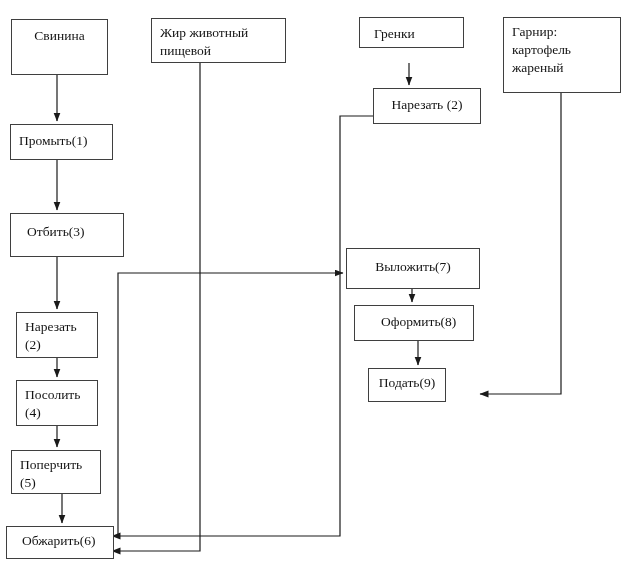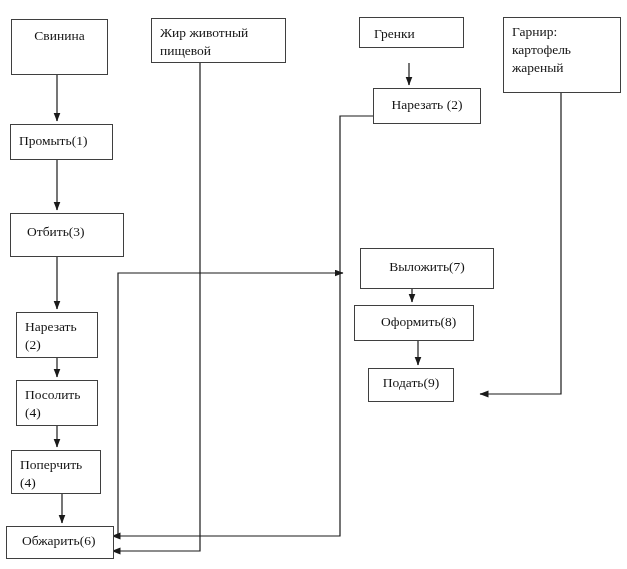--- a/index.html
+++ b/index.html
@@ -25,23 +25,23 @@
   #n-zhir{left:151px;top:18px;width:135px;height:45px;}
   #n-grenki{left:359px;top:17px;width:105px;height:31px;padding-left:14px;padding-top:7px;}
   #n-garnir{left:503px;top:17px;width:118px;height:76px;}
   #n-promyt{left:10px;top:124px;width:103px;height:36px;padding-top:7px;}
   #n-otbit{left:10px;top:213px;width:114px;height:44px;padding-left:16px;padding-top:9px;}
   #n-narezat-svinina{left:16px;top:312px;width:82px;height:46px;}
   #n-posolit{left:16px;top:380px;width:82px;height:46px;}
   #n-poperchit{left:11px;top:450px;width:90px;height:44px;}
   #n-obzharit{left:6px;top:526px;width:108px;height:33px;padding-left:15px;}
   #n-narezat-grenki{left:373px;top:88px;width:108px;height:36px;text-align:center;padding-top:7px;}
-  #n-vylozhit{left:346px;top:248px;width:134px;height:41px;text-align:center;padding-top:9px;margin-left:14px;}
+  #n-vylozhit{left:346px;top:248px;width:134px;height:41px;text-align:center;padding-top:9px;}
   #n-oformit{left:354px;top:305px;width:120px;height:36px;padding-left:26px;padding-top:7px;}
-  #n-podat{left:368px;top:368px;width:86px;height:34px;text-align:center;}
+  #n-podat{left:368px;top:368px;width:78px;height:34px;text-align:center;}
   svg.wires{
     position:absolute;left:0;top:0;width:627px;height:569px;
     pointer-events:none;
   }
   svg.wires line, svg.wires polyline{
     stroke:#1a1a1a;stroke-width:1.2;fill:none;
   }
 </style>
 </head>
 <body>
@@ -91,21 +91,21 @@
   <div class="node" id="n-garnir">Гарнир: картофель жареный</div>
 
   <div class="node" id="n-promyt">Промыть(1)</div>
 
   <div class="node" id="n-otbit">Отбить(3)</div>
 
   <div class="node" id="n-narezat-svinina">Нарезать (2)</div>
 
   <div class="node" id="n-posolit">Посолить (4)</div>
 
-  <div class="node" id="n-poperchit">Поперчить (4)</div>
+  <div class="node" id="n-poperchit">Поперчить (5)</div>
 
   <div class="node" id="n-obzharit">Обжарить(6)</div>
 
   <div class="node" id="n-narezat-grenki">Нарезать (2)</div>
 
   <div class="node" id="n-vylozhit">Выложить(7)</div>
 
   <div class="node" id="n-oformit">Оформить(8)</div>
 
   <div class="node" id="n-podat">Подать(9)</div>

